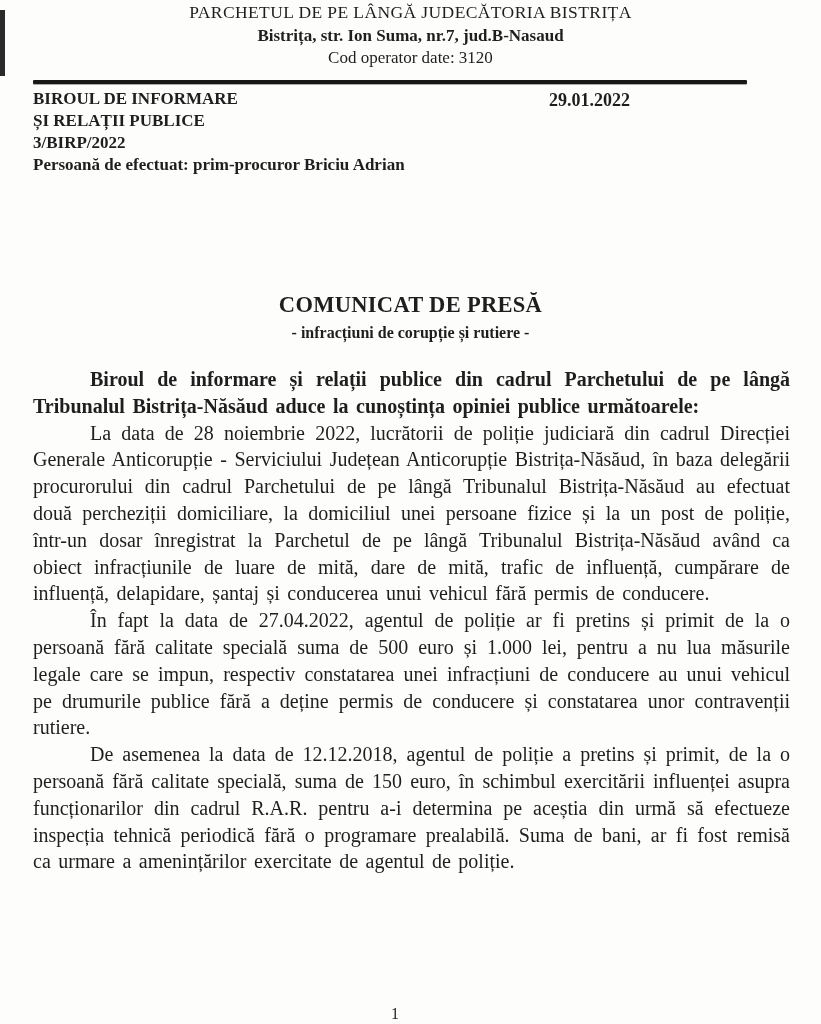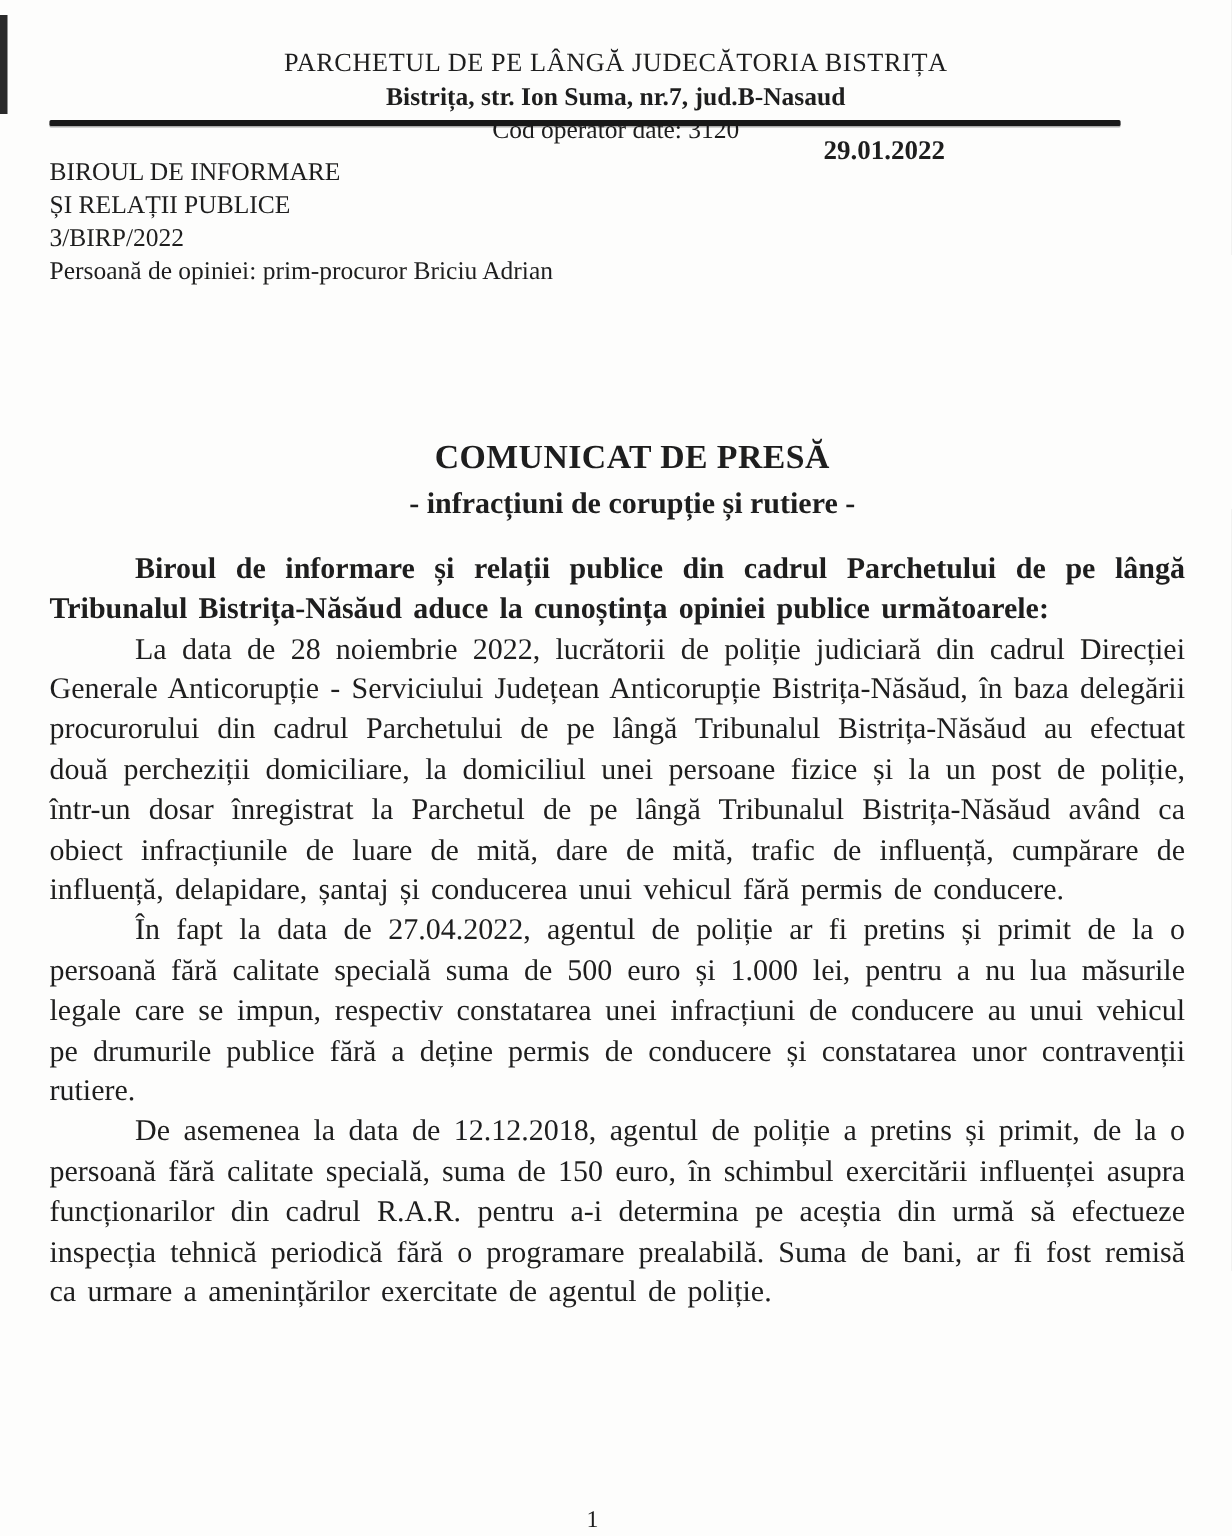--- a/index.html
+++ b/index.html
@@ -21,24 +21,23 @@
   
   .scan-mark {
     position: absolute;
     left: 0;
     top: 10px;
     width: 5px;
     height: 66px;
     background: #2a2a2a;
   }
   .letterhead {
-    padding-top: 21px;
+    padding-top: 2px;
     text-align: center;
     line-height: 1.2;
-    margin-top: 10px;
   }
   .lh1 {
     font-size: 17.5px;
     letter-spacing: 0.4px;
     font-weight: 400;
   }
   .lh2 {
     font-size: 17px;
     font-weight: 700;
     margin-top: 3px;
@@ -63,46 +62,45 @@
     left: 33px;
     top: 88px;
     width: 757px;
     display: flex;
     justify-content: space-between;
     align-items: flex-start;
   }
   .meta-left {
     font-size: 17px;
     line-height: 22px;
-    font-weight: 400;
-    margin-top: 16px;
+    font-weight: 700;
   }
   .meta-date {
     font-size: 18px;
     font-weight: 700;
     margin-right: 160px;
     margin-top: 2px;
   }
   .title-block {
     position: absolute;
-    left: 43px;
+    left: 32px;
     top: 290px;
     width: 757px;
     text-align: center;
     line-height: 1.3;
   }
   .doc-title {
     margin: 0;
     font-size: 22.5px;
     font-weight: 700;
     letter-spacing: 0.3px;
   }
   .doc-subtitle {
     margin: 4px 0 0 0;
-    font-size: 20px;
+    font-size: 16px;
     font-weight: 700;
   }
   .body-text {
     position: absolute;
     left: 33px;
     top: 366px;
     width: 757px;
     font-size: 20px;
     line-height: 26.8px;
     text-align: justify;
@@ -137,21 +135,21 @@
     <div class="lh3">Cod operator date: 3120</div>
   </header>
 
   <div class="rule"></div>
 
   <section class="meta">
     <div class="meta-left">
       <div>BIROUL DE INFORMARE</div>
       <div>ȘI RELAȚII PUBLICE</div>
       <div>3/BIRP/2022</div>
-      <div>Persoană de opiniei: prim-procuror Briciu Adrian</div>
+      <div>Persoană de efectuat: prim-procuror Briciu Adrian</div>
     </div>
     <div class="meta-date">29.01.2022</div>
   </section>
 
   <section class="title-block">
     <h1 class="doc-title">COMUNICAT DE PRESĂ</h1>
     <h2 class="doc-subtitle">- infracțiuni de corupție și rutiere -</h2>
   </section>
 
   <section class="body-text">

